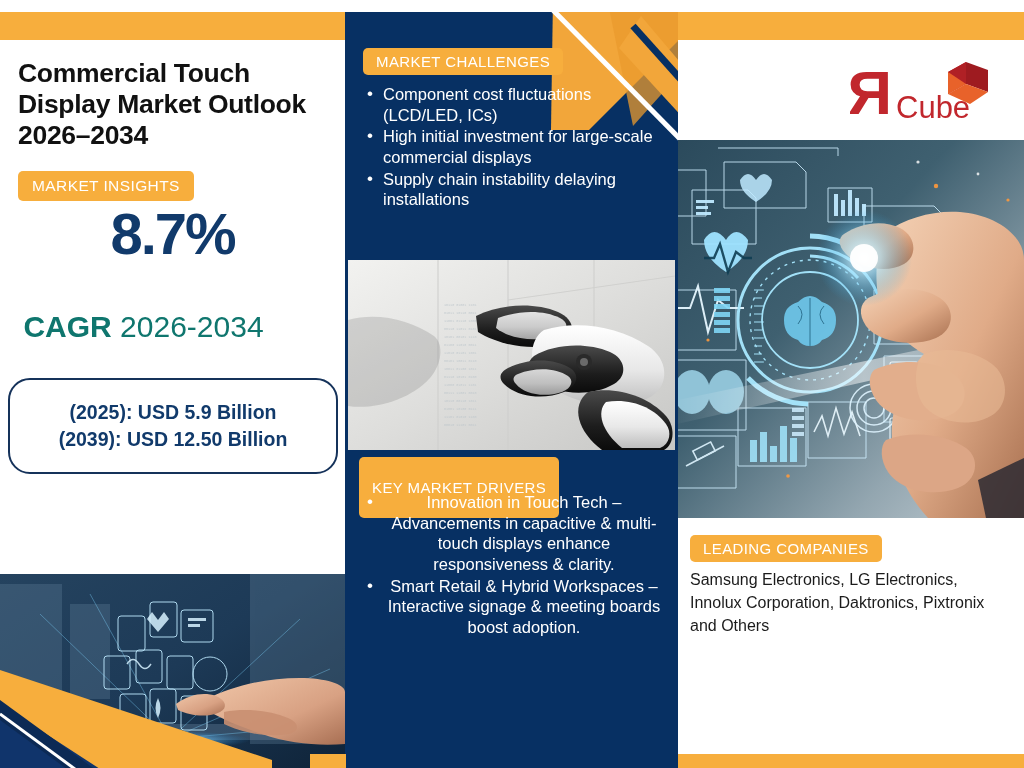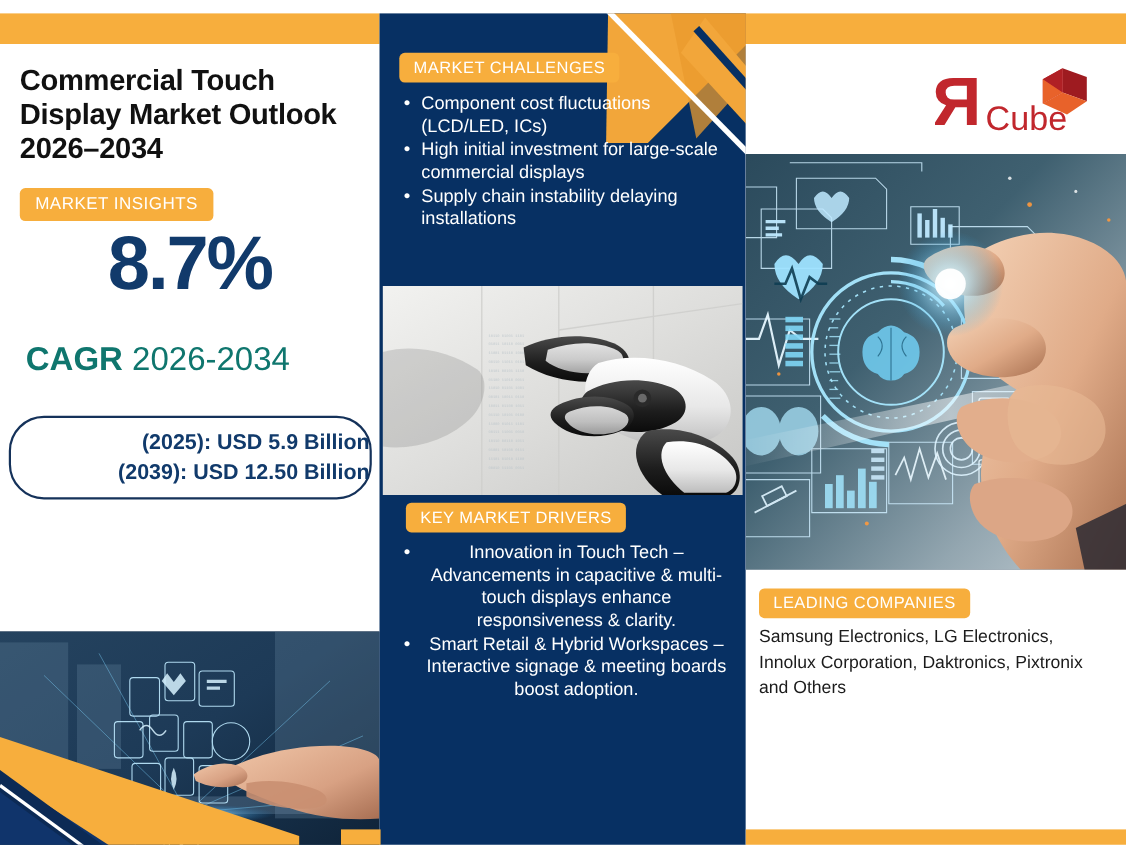--- a/index.html
+++ b/index.html
@@ -56,44 +56,44 @@
   }
   .insights-badge {
     position: absolute; left: 18px; top: 131px;
     font-size: 15.5px;
     padding: 6px 14px 6px 14px;
   }
   .cagr-value {
     position: absolute; left: 0; top: 165px;
     width: 345px;
     text-align: center;
-    font-size: 69px;
+    font-size: 58px;
     font-weight: bold;
     color: #113A6B;
     line-height: 1;
     letter-spacing: -2px;
   }
   .cagr-label {
     position: absolute; left: 0; top: 272px;
     width: 287px;
     text-align: center;
     font-size: 30px;
     color: #0f766e;
     line-height: 1;
   }
   .cagr-label .strong { font-weight: bold; }
   .value-box {
     position: absolute; left: 8px; top: 338px;
-    width: 330px; height: 76px;
+    width: 330px; height: 96px;
     border: 2px solid #15325A;
-    border-radius: 32px;
+    border-radius: 22px;
     background: #ffffff;
     display: flex;
     flex-direction: column;
-    align-items: flex-end;
+    align-items: center;
     justify-content: center;
     gap: 4px;
   }
   .value-line {
     font-size: 19.5px;
     font-weight: bold;
     color: #113A6B;
     white-space: nowrap;
   }
 
@@ -137,23 +137,23 @@
     color: #ffffff;
   }
   .challenges-list { left: 20px; top: 72px; width: 292px; }
   .photo-mid {
     position: absolute; left: 3px; top: 248px;
     width: 327px; height: 190px;
     overflow: hidden;
     background: #d8d8d6;
   }
   .drivers-badge {
-    position: absolute; left: 24px; top: 445px;
+    position: absolute; left: 14px; top: 445px;
     font-size: 15px;
-    padding: 5px 13px;
+    padding: 22px 13px;
   }
   .drivers-list { left: 20px; top: 480px; width: 300px; text-align: center; }
 
   
   .right-col {
     position: absolute; left: 678px; top: 28px;
     width: 346px; height: 740px;
     background: #ffffff;
   }
   .logo-wrap {

